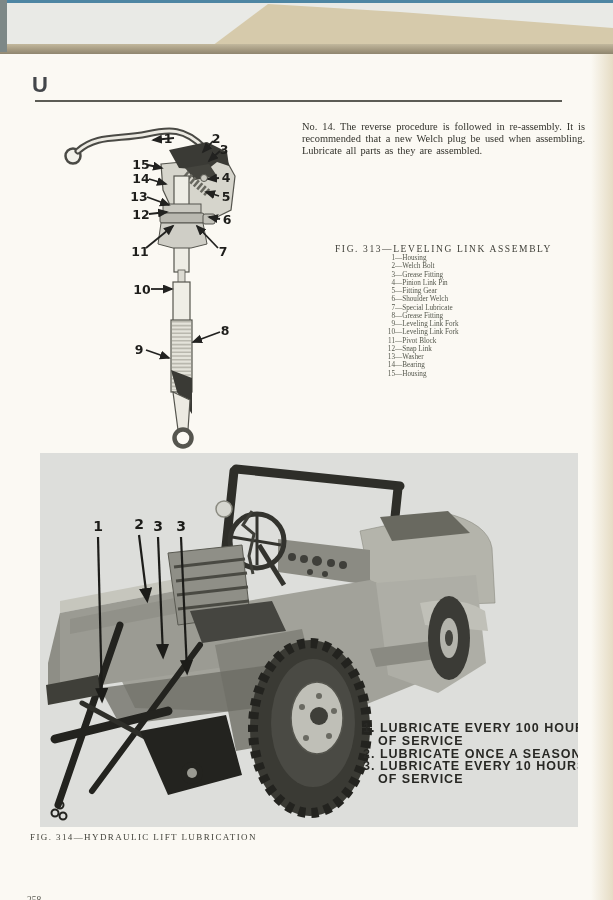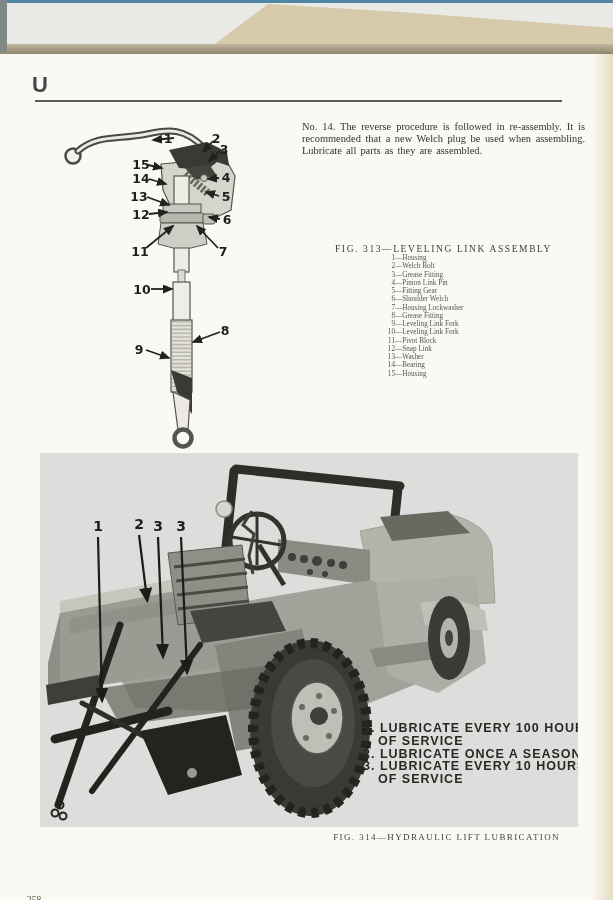--- a/index.html
+++ b/index.html
@@ -33,21 +33,21 @@
   .fig313-caption{position:absolute;left:302px;top:232px;width:283px;text-align:center;
         font-size:9.5px;letter-spacing:1.6px;color:#3f3f38;white-space:nowrap;margin-top:12px;}
   .parts-list{position:absolute;left:378px;top:254px;font-size:7.2px;line-height:8.25px;
         color:#54574c;}
   .part-row{display:flex;white-space:nowrap;}
   .part-num{display:inline-block;width:17px;text-align:right;}
   .part-dash{display:inline-block;}
 
   .fig313-svg{position:absolute;left:57px;top:118px;}
   .fig314-svg{position:absolute;left:40px;top:453px;}
-  .fig314-caption{position:absolute;left:30px;top:832px;width:530px;text-align:right;
+  .fig314-caption{position:absolute;left:30px;top:832px;width:530px;text-align:left;
         font-size:9px;letter-spacing:1.4px;color:#43433b;white-space:nowrap;}
   .page-number{position:absolute;left:27px;top:847px;font-size:9.5px;color:#5a5a52;margin-top:48px;}
 
   
   .co{font-family:"DejaVu Sans", sans-serif;font-weight:bold;font-size:12.5px;fill:#1e1e1b;}
   .co2{font-family:"DejaVu Sans", sans-serif;font-weight:bold;font-size:14px;fill:#1c1c19;}
   .note{font-family:"Liberation Sans", sans-serif;font-weight:bold;font-size:12.5px;
         letter-spacing:1px;fill:#282824;}
 </style>
 </head>
@@ -98,21 +98,21 @@
         <span>Fitting Gear</span>
       </div>
       <div class="part-row">
         <span class="part-num">6</span>
         <span class="part-dash">—</span>
         <span>Shoulder Welch</span>
       </div>
       <div class="part-row">
         <span class="part-num">7</span>
         <span class="part-dash">—</span>
-        <span>Housing Lockwasher</span>
+        <span>Special Lubricate</span>
       </div>
       <div class="part-row">
         <span class="part-num">8</span>
         <span class="part-dash">—</span>
         <span>Grease Fitting</span>
       </div>
       <div class="part-row">
         <span class="part-num">9</span>
         <span class="part-dash">—</span>
         <span>Leveling Link Fork</span>

